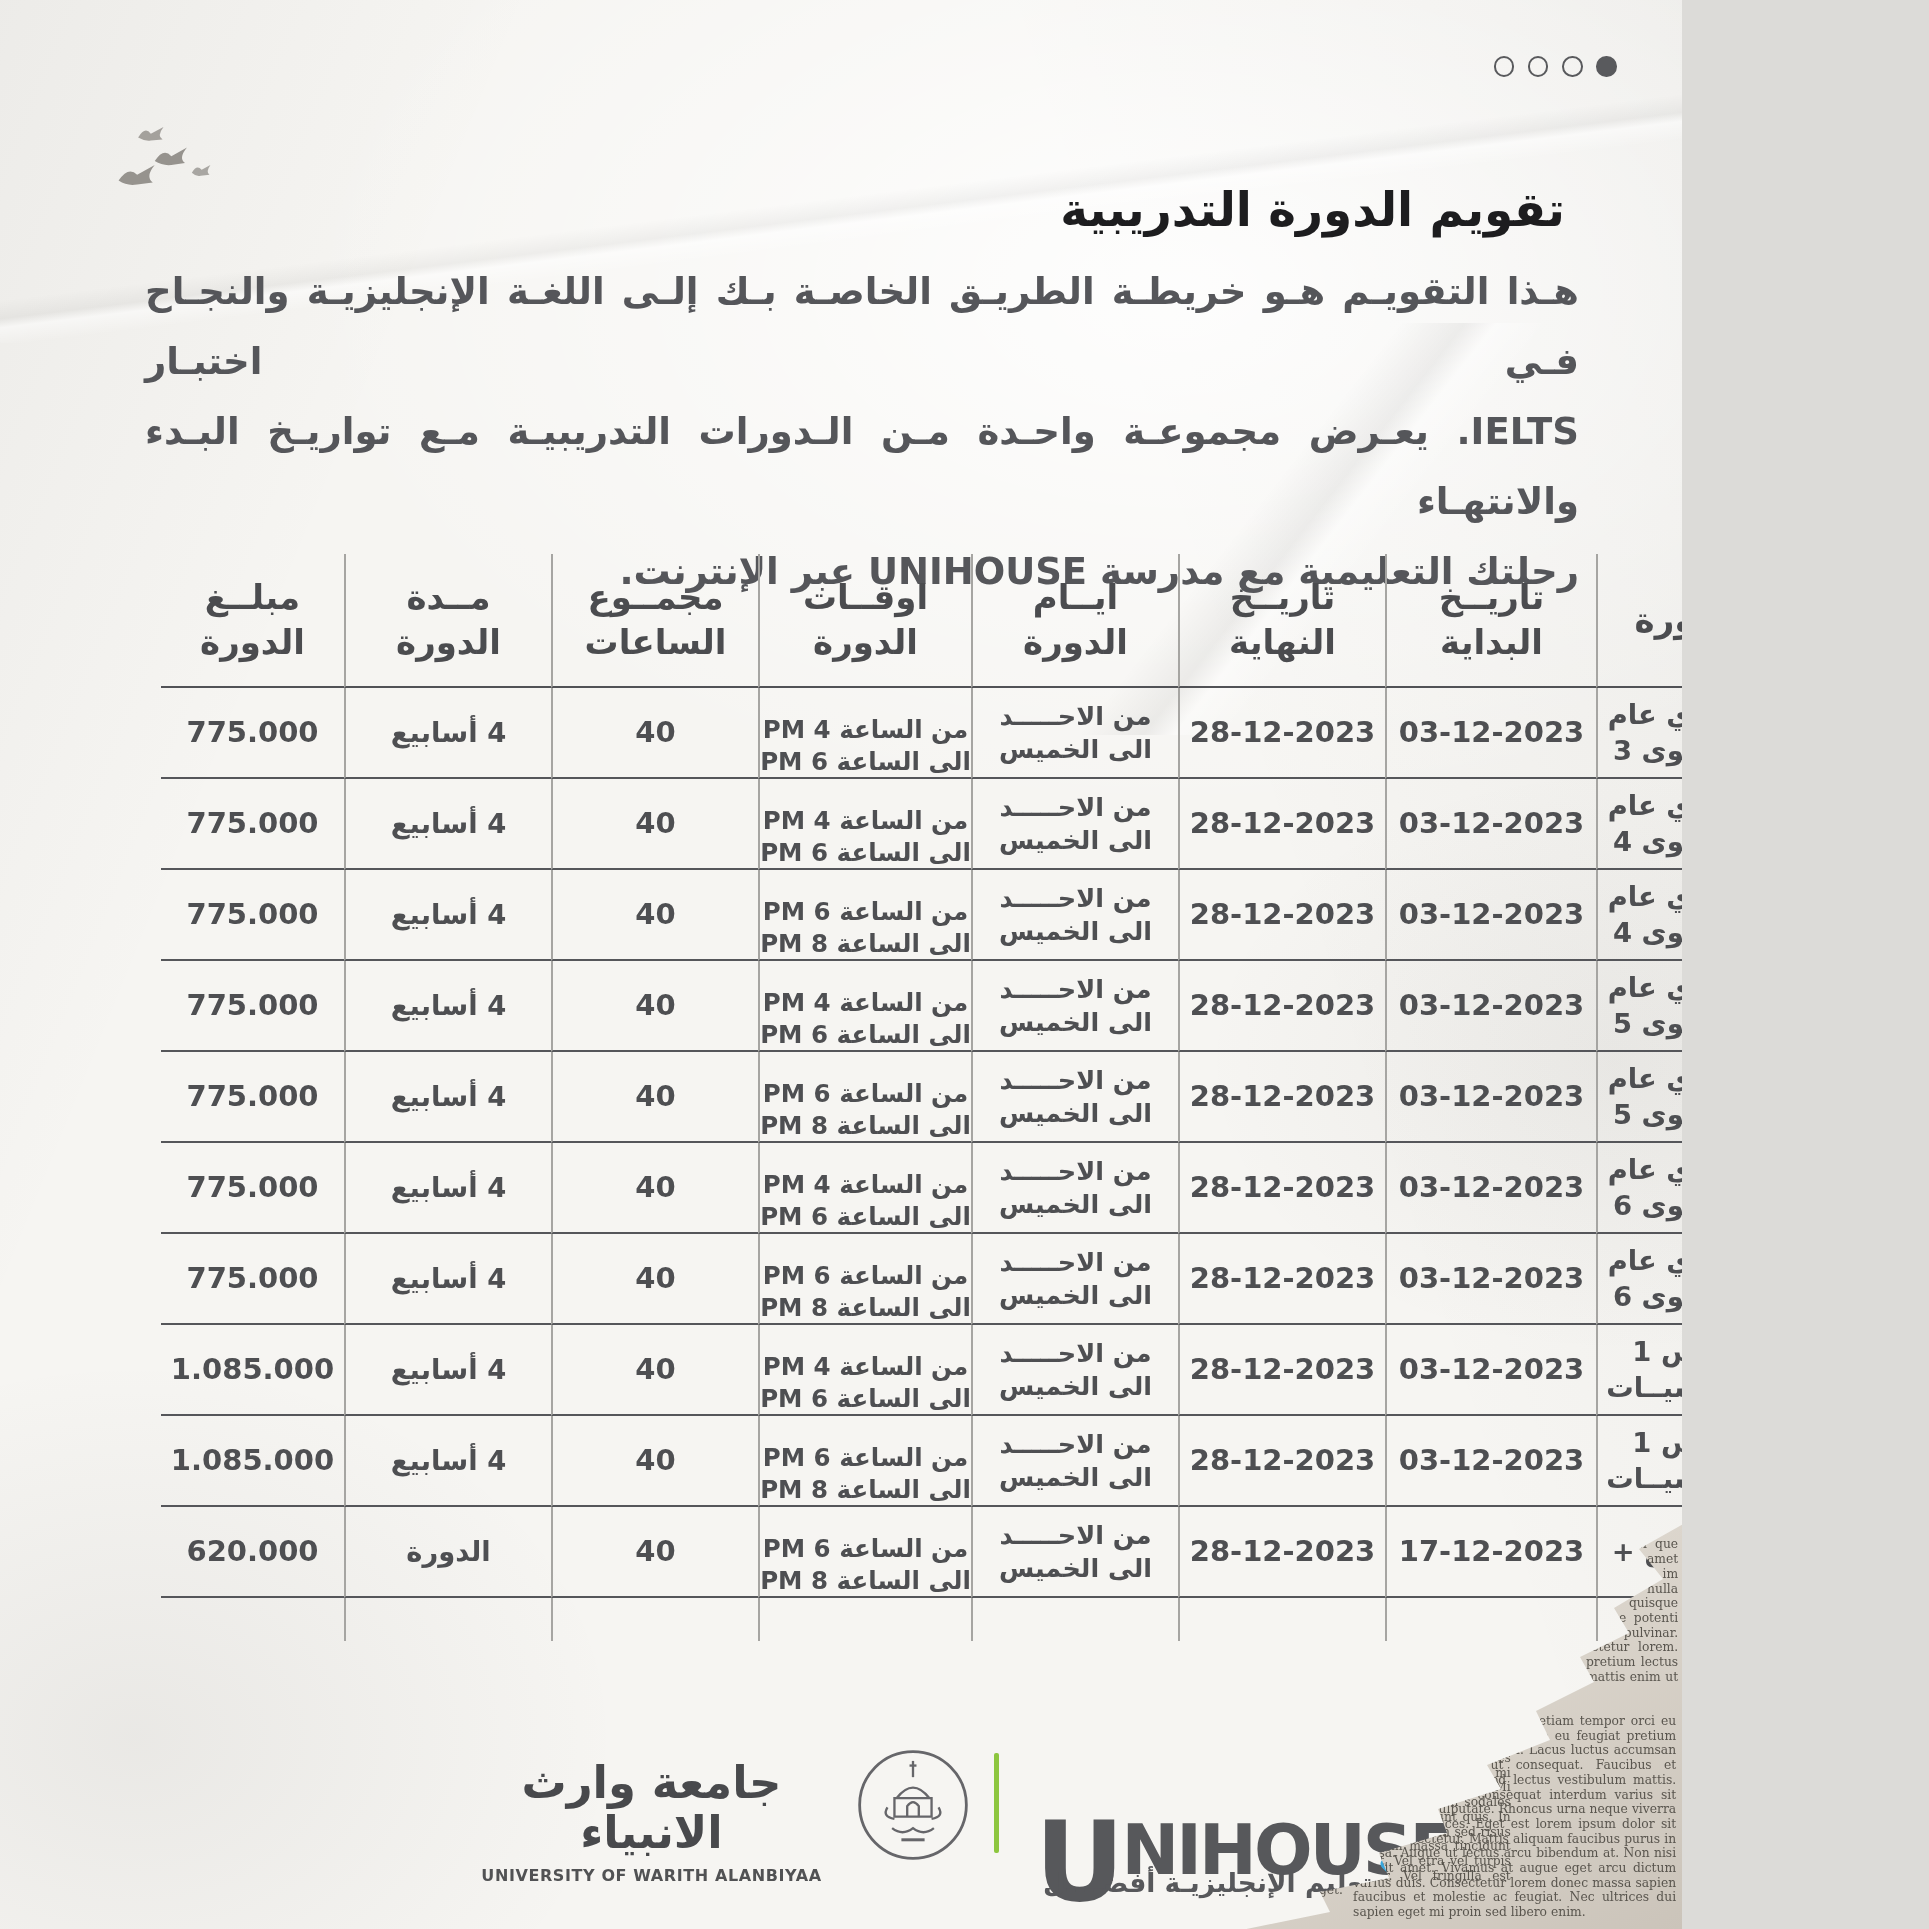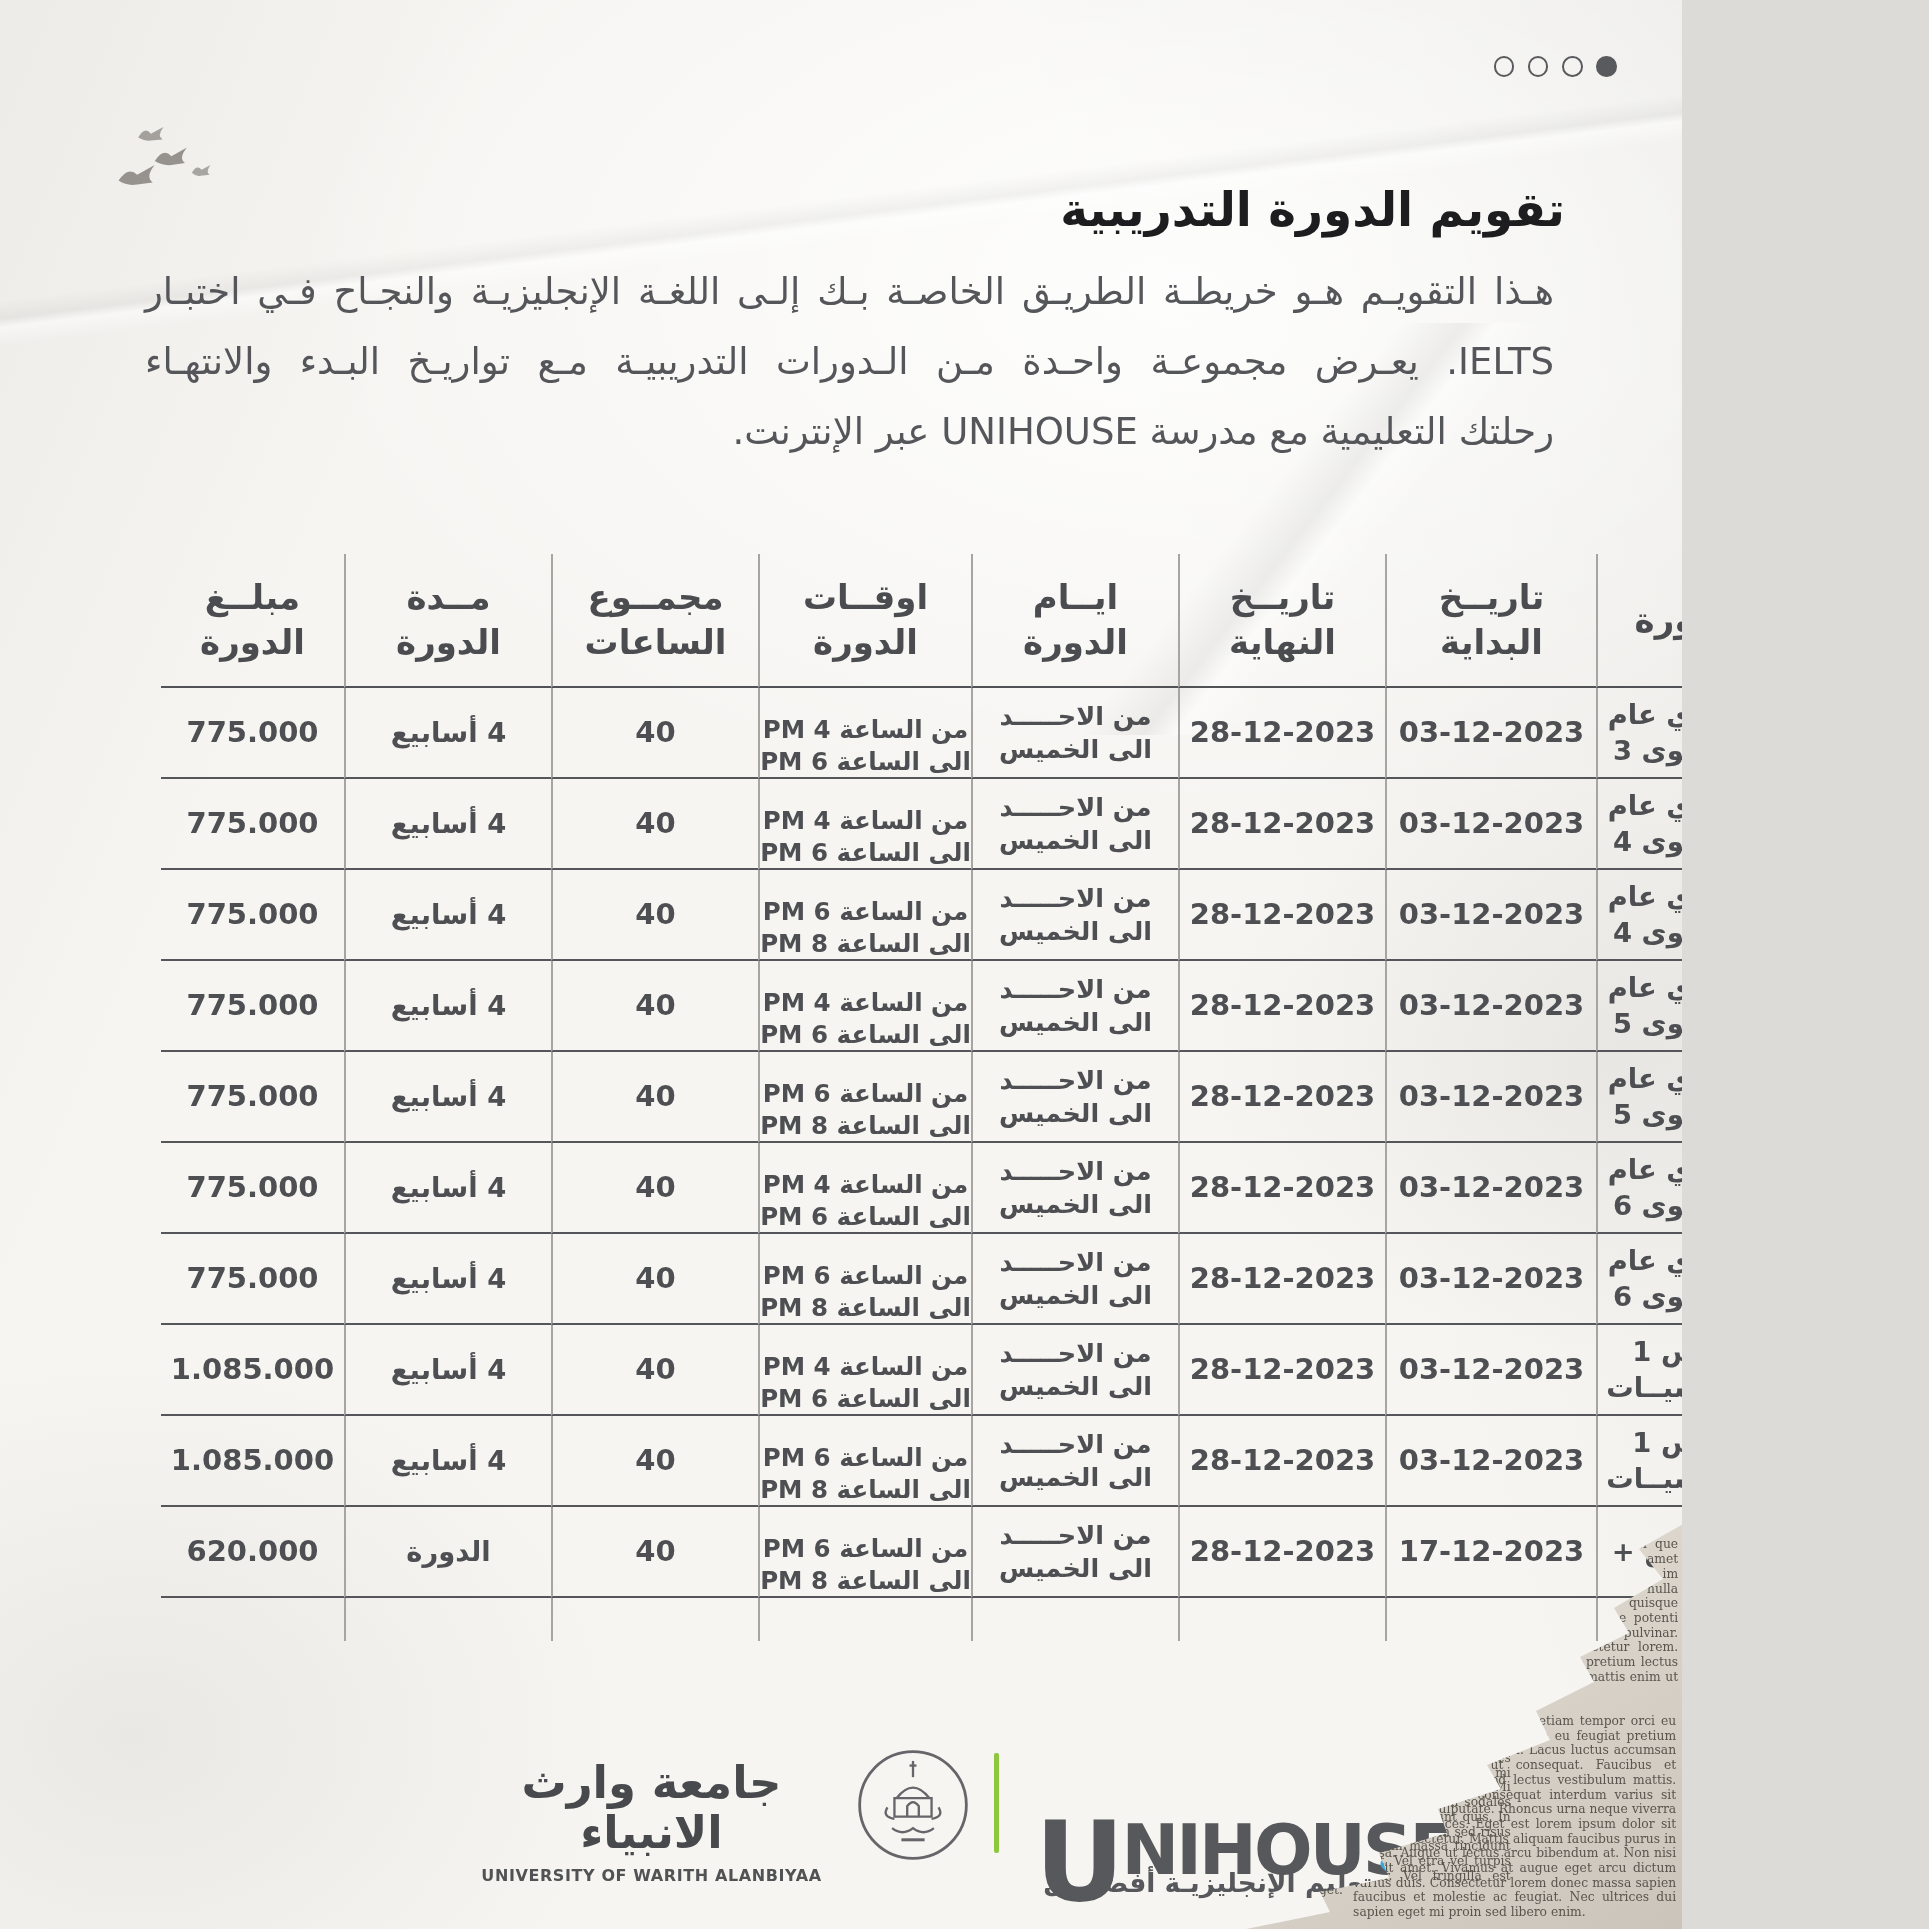--- a/index.html
+++ b/index.html
@@ -24,21 +24,21 @@
   
   .dots{position:absolute;top:56px;right:65px;display:flex;gap:13.7px;}
   .dot{width:20.6px;height:20.6px;border-radius:50%;border:2.9px solid #595a5d;box-sizing:border-box;background:transparent;}
   .dot.filled{background:#595a5d;}
 
   
   .birds{position:absolute;left:101px;top:120px;width:127px;height:88px;}
 
   
   .title{position:absolute;top:182px;right:117px;font-size:47px;font-weight:bold;color:#1d1d1f;direction:rtl;letter-spacing:0;}
-  .intro{position:absolute;top:257px;right:128px;left:145px;direction:rtl;color:#55565a;font-weight:normal;
+  .intro{position:absolute;top:257px;right:103px;left:145px;direction:rtl;color:#55565a;font-weight:bold;
          font-size:37px;line-height:70px;}
   .intro .line{text-align:justify;text-align-last:justify;white-space:nowrap0;}
   .intro .line.last{text-align-last:right;}
 
   
   .table{
     position:absolute;top:554px;left:162px;width:1614px;direction:rtl;
     display:grid;grid-template-columns:180px 211px 207px 207px 213px 207px 207px 183px;
   }
   .table > div{box-sizing:border-box;border-left:2px solid #a6a5a2;}

